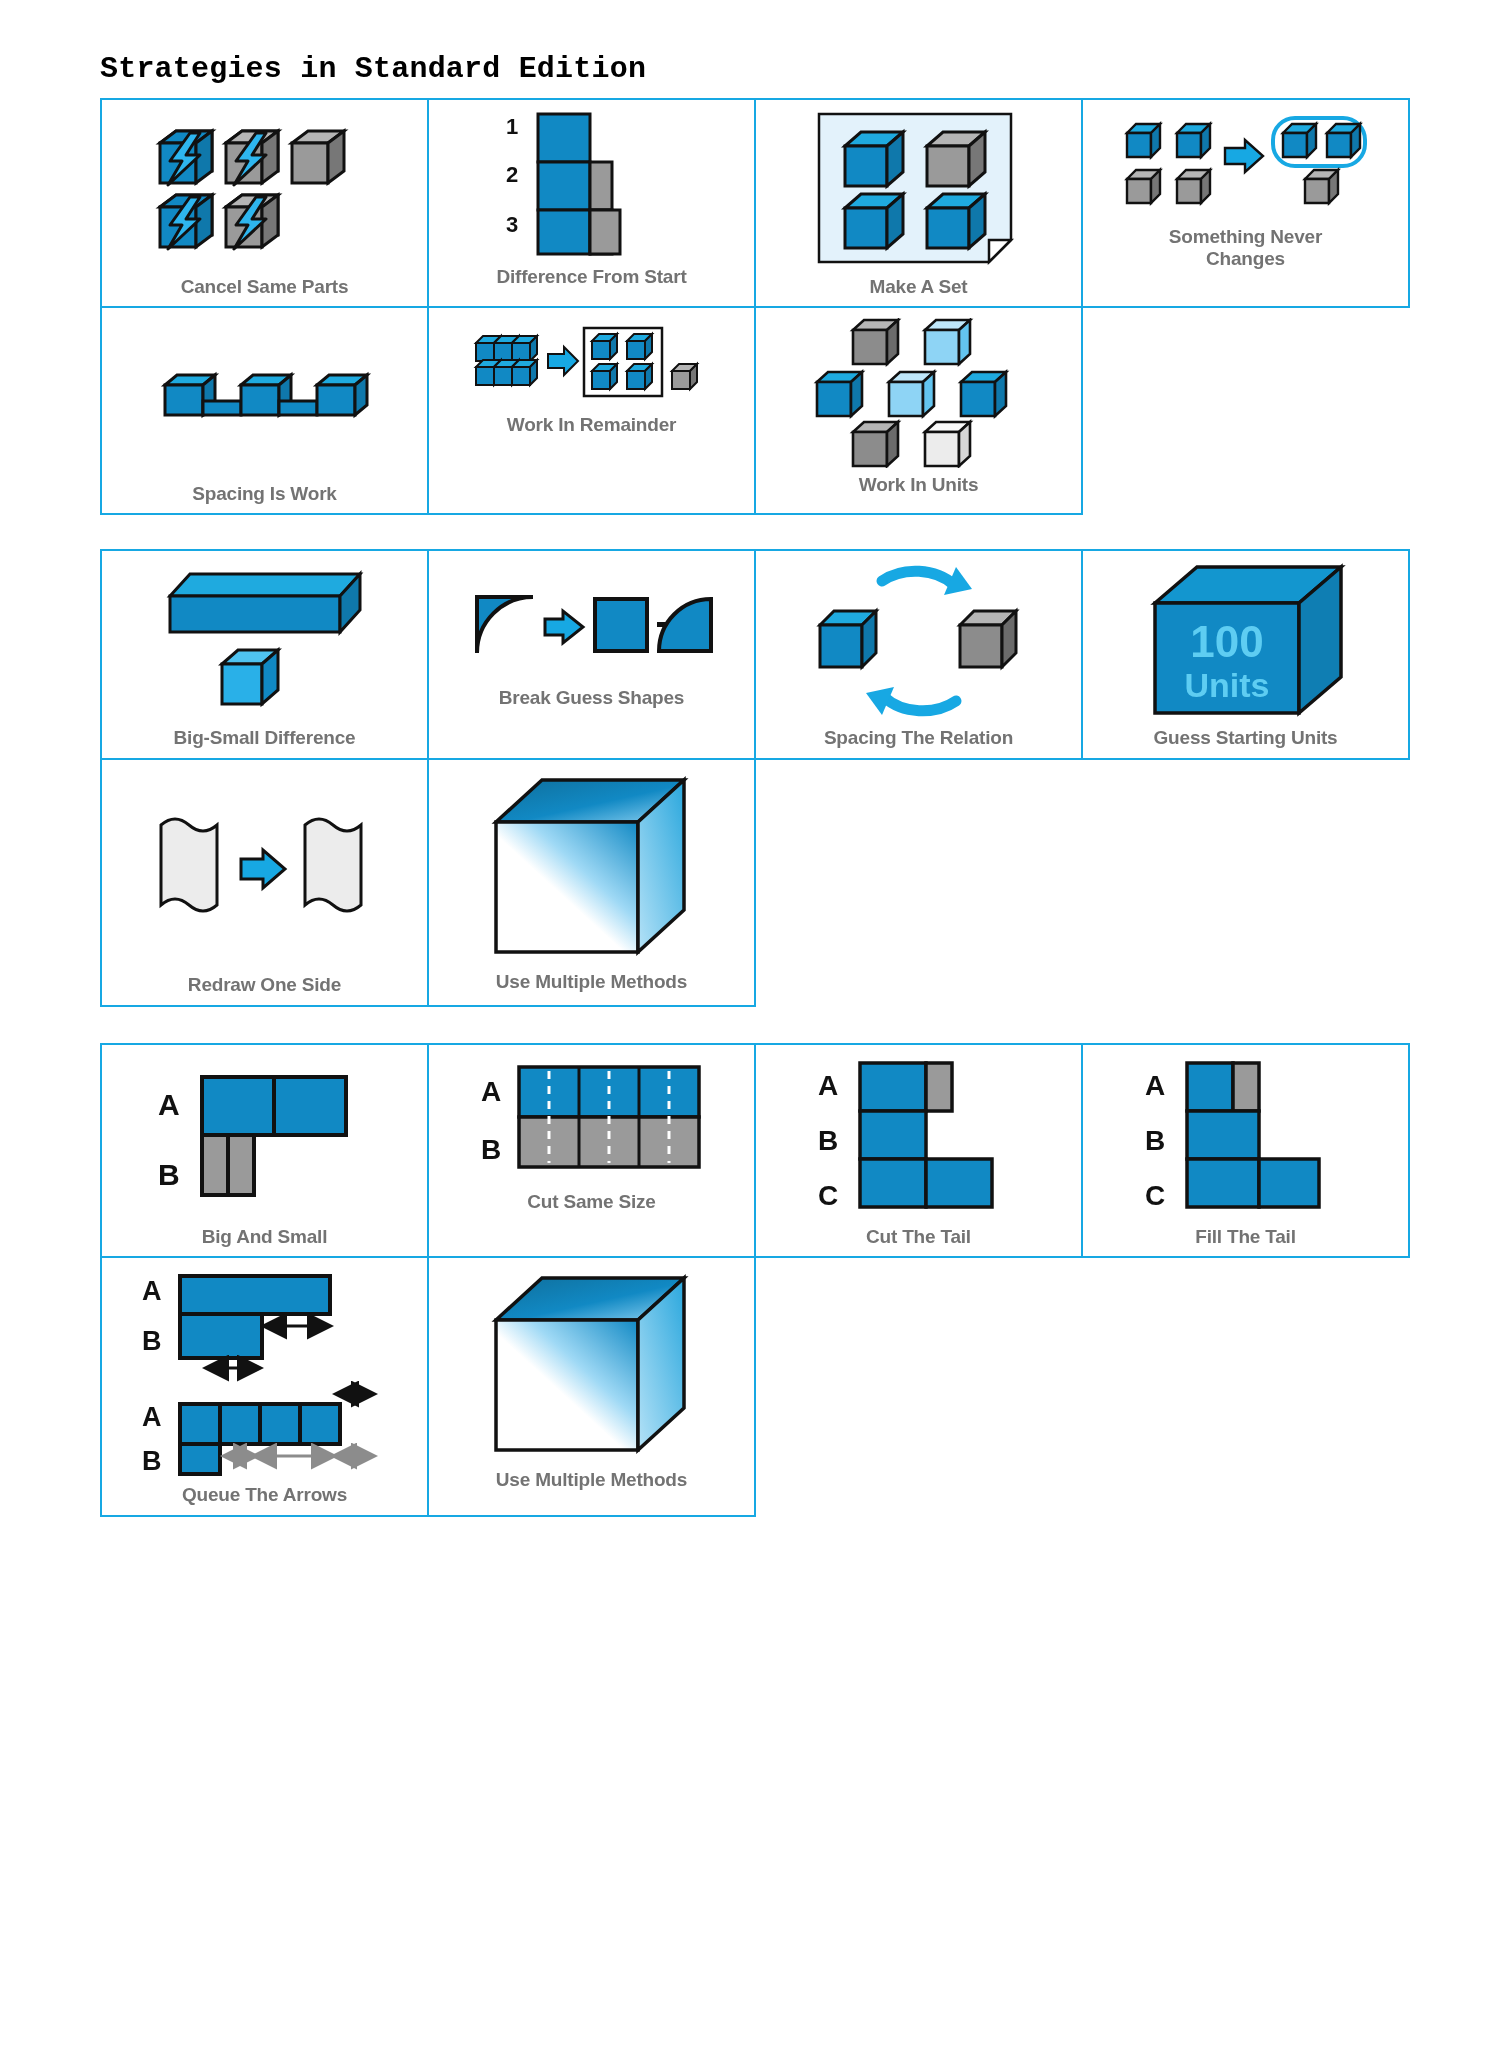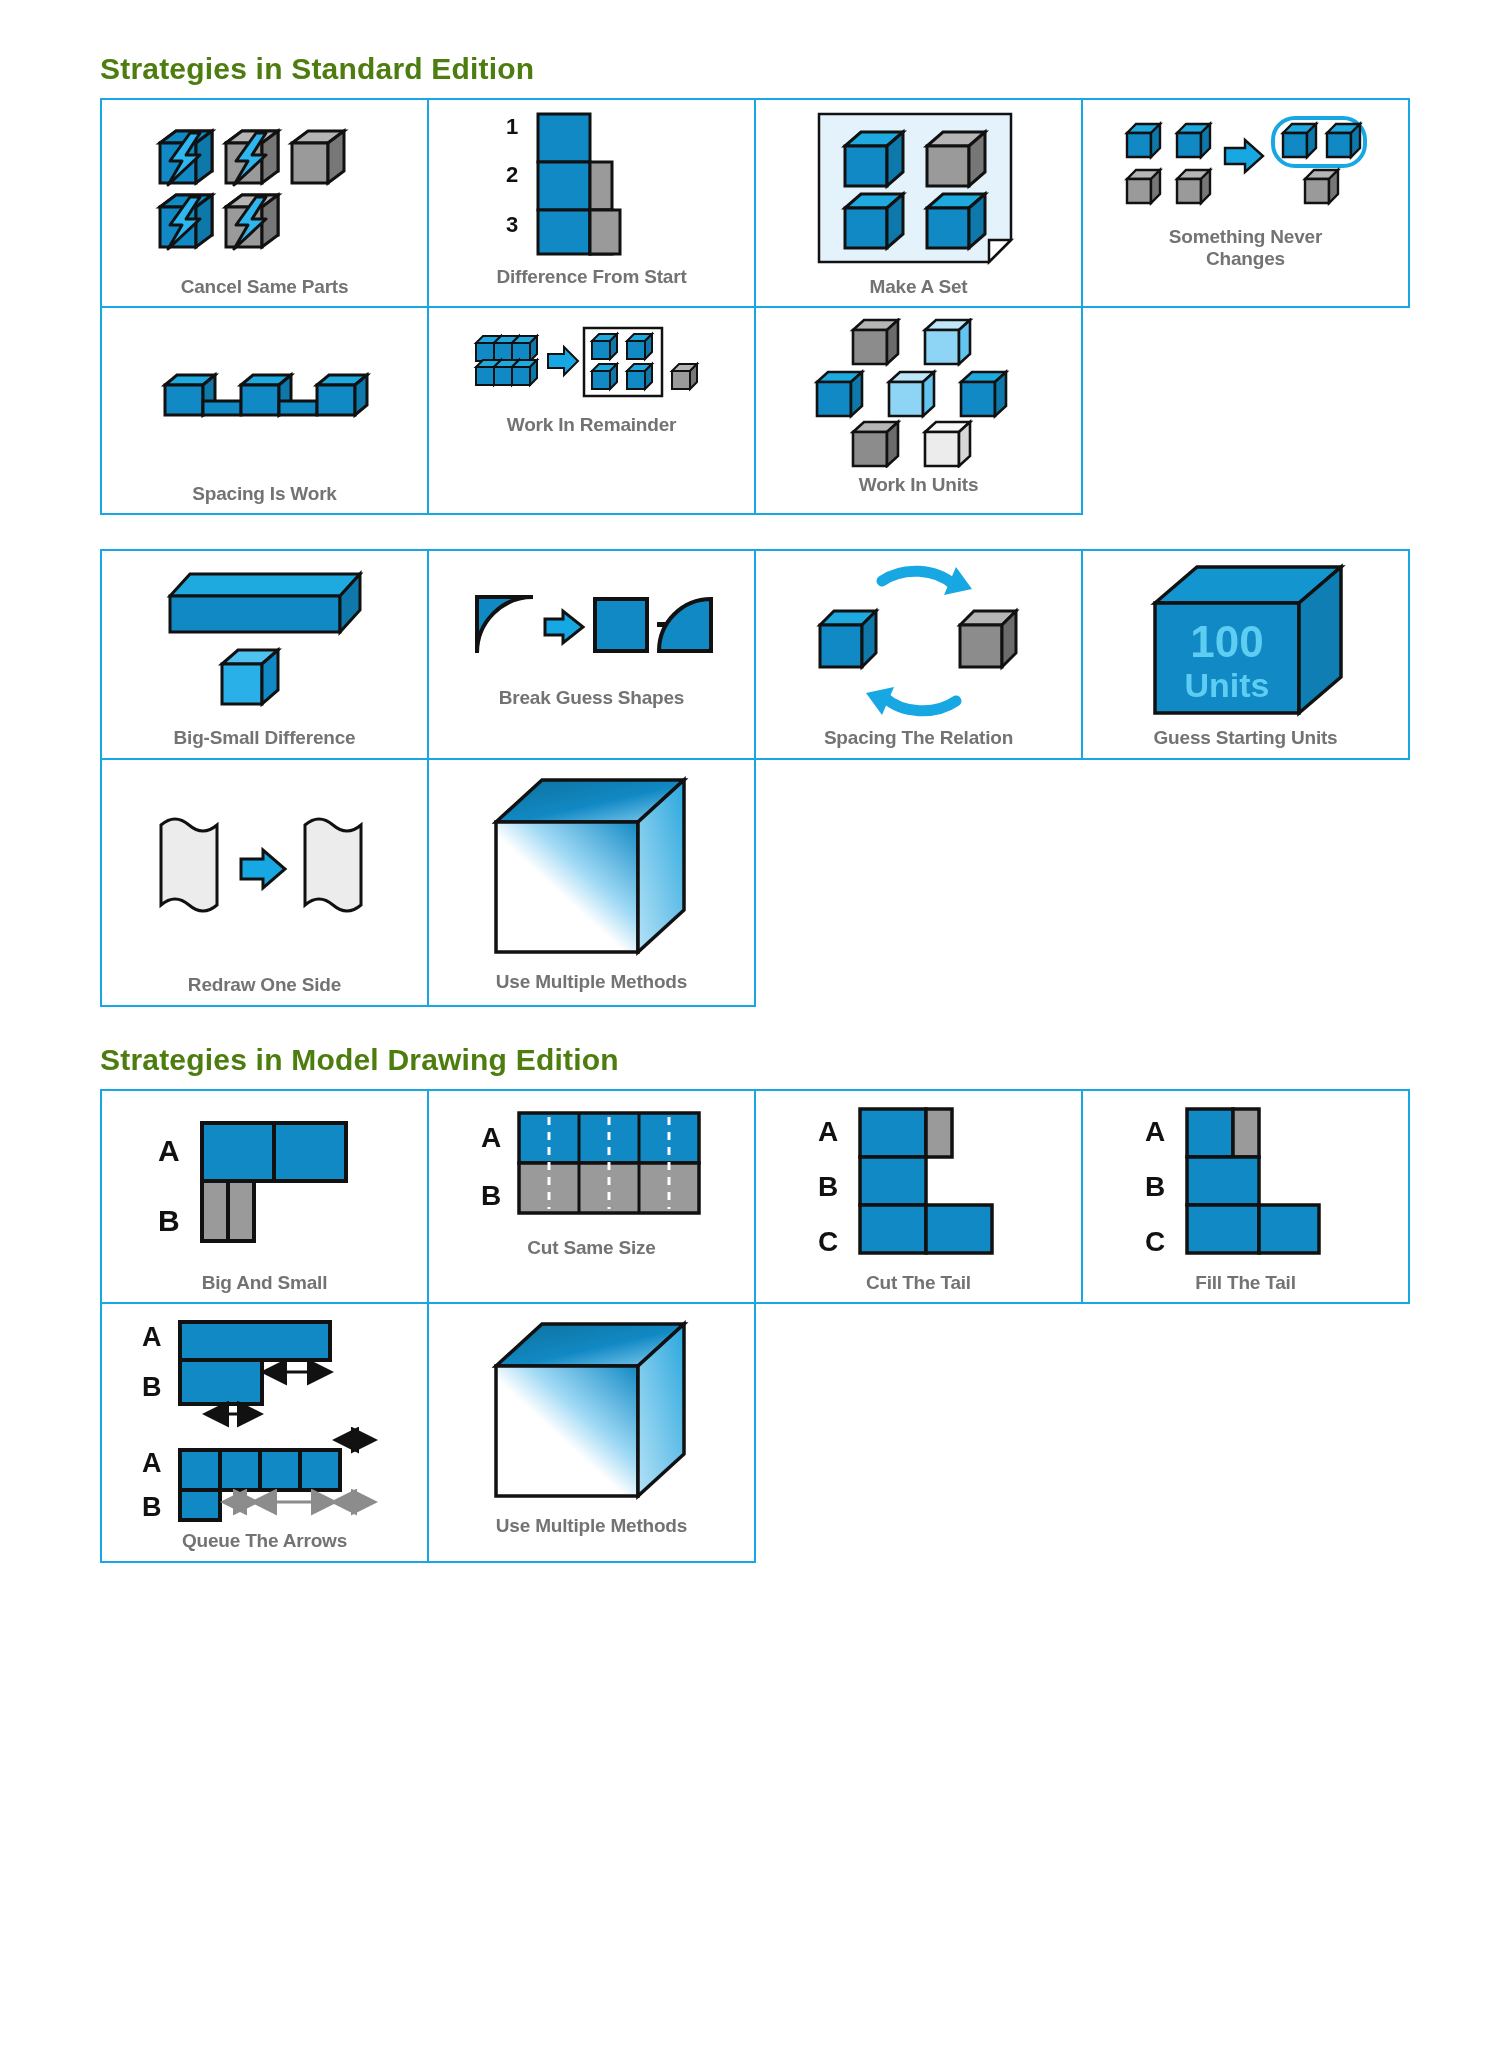--- a/index.html
+++ b/index.html
@@ -4,25 +4,26 @@
 <style>
   html,body{margin:0;padding:0;background:#ffffff;}
   body{
     width:1501px;height:2050px;
     font-family:"Liberation Sans", sans-serif;
     -webkit-font-smoothing:antialiased;
   }
   .page{position:relative;width:1501px;height:2050px;box-sizing:border-box;padding:0;}
   .section{margin:0 0 0 0;}
   .section-title{
-    color:#4d7c0f;
+    color:#000000;
     font-size:30px;
     font-weight:bold;
     letter-spacing:0.2px;
     margin:0 0 12px 100px;
+    font-family:Liberation Mono, monospace;
   }
   .grid{
     margin-left:100px;
     width:1300px;
     border-collapse:collapse;
     table-layout:fixed;
   }
   .grid td{
     border:2px solid #17a8e3;
     vertical-align:top;
@@ -426,21 +427,20 @@
         <td class="empty"></td>
         <td class="empty"></td>
       </tr>
     </tbody>
       </table>
   </div>
 
   <div class="gap-b"></div>
 
   <div class="section">
-    <div class="section-title">Strategies in Model Drawing Edition</div>
     <table class="grid">
       <tbody>
           <tr>
 
         <td style="height:188px;width:325px;">
           <div class="cell">
             <div class="art">
               <svg width="250" height="140" viewBox="0 0 250 140">
                 <text x="18" y="48" font-family="Liberation Sans, sans-serif" font-size="30" font-weight="bold" fill="#111">A</text>
                 <text x="18" y="118" font-family="Liberation Sans, sans-serif" font-size="30" font-weight="bold" fill="#111">B</text>

